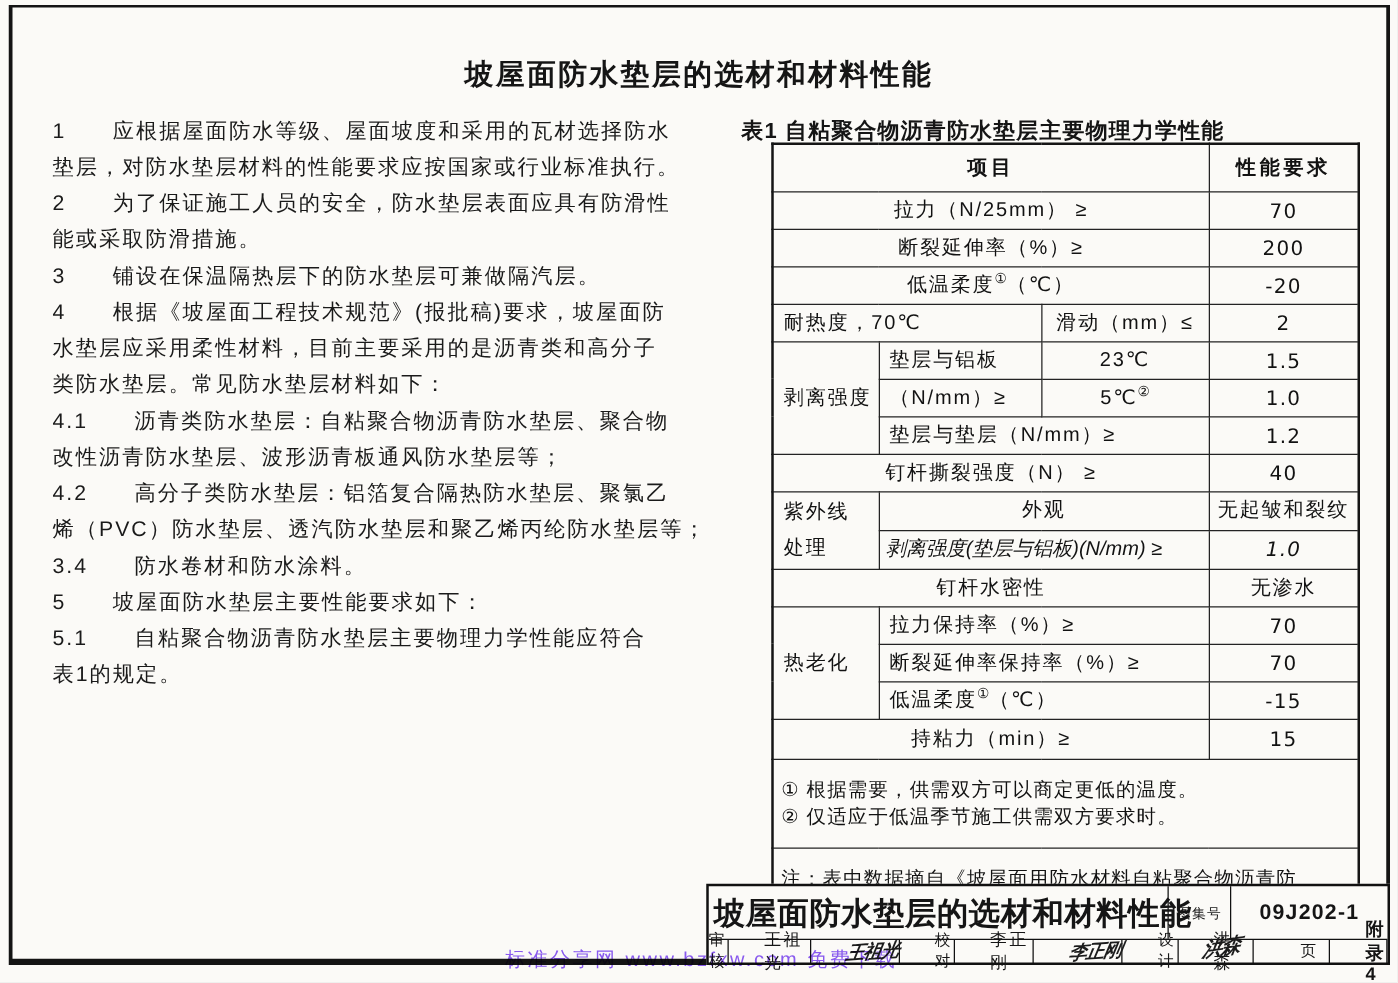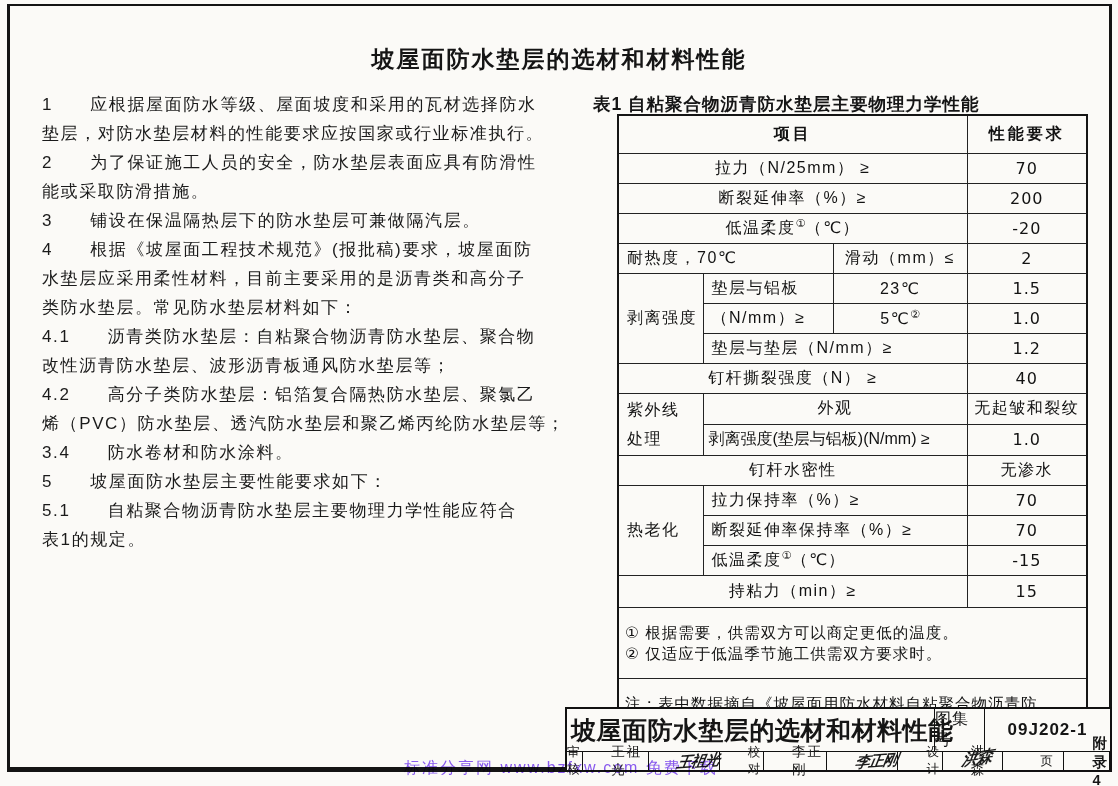--- a/index.html
+++ b/index.html
@@ -52,21 +52,21 @@
   .tb-row2{display:flex;height:18.5px;position:relative;gap:28px;}
   .tb-cell{
     box-sizing:border-box;border-right:1.5px solid #111;
     display:flex;align-items:center;justify-content:center;overflow:visible;
   }
   .tb-cell:last-child{border-right:none;}
   .tb-doc-title{
     width:368px;font-size:25px;font-weight:bold;letter-spacing:0.5px;
     white-space:nowrap;padding-left:4px;justify-content:flex-start;
   }
-  .tb-atlas-label{width:50px;font-size:16px;letter-spacing:1px;}
+  .tb-atlas-label{width:50px;font-size:11px;letter-spacing:1px;}
   .tb-atlas-no{flex:1;font-size:17px;font-weight:600;letter-spacing:1px;}
   .r2-label{font-size:12.5px;letter-spacing:1px;}
   .r2-name{font-size:13.5px;letter-spacing:2px;}
   .sig{
     font-family:"DejaVu Serif","Liberation Serif",serif;font-style:italic;font-weight:bold;
     font-size:15px;letter-spacing:-1px;white-space:nowrap;
     transform:rotate(-4deg) skewX(-14deg);color:#1c1c1c;
   }
   .sig-overlap{
     position:absolute;right:118px;top:-4px;z-index:3;
@@ -156,21 +156,21 @@
         <tr style="height: 30px;">
           <td colspan="3">钉杆撕裂强度（N） ≥</td>
           <td class="num">40</td>
         </tr>
         <tr style="height: 31px;">
           <td rowspan="2" class="left pre">紫外线
 处理</td>
           <td colspan="2">外观</td>
           <td>无起皱和裂纹</td>
         </tr>
-        <tr style="height: 31px;">
+        <tr style="height: 31px; font-style: italic;">
           <td colspan="2" class="left tight">剥离强度(垫层与铝板)(N/mm) ≥</td>
           <td class="num">1.0</td>
         </tr>
         <tr style="height: 30px;">
           <td colspan="3">钉杆水密性</td>
           <td>无渗水</td>
         </tr>
         <tr style="height: 30px;">
           <td rowspan="3" class="left">热老化</td>
           <td colspan="2" class="left">拉力保持率（%）≥</td>

